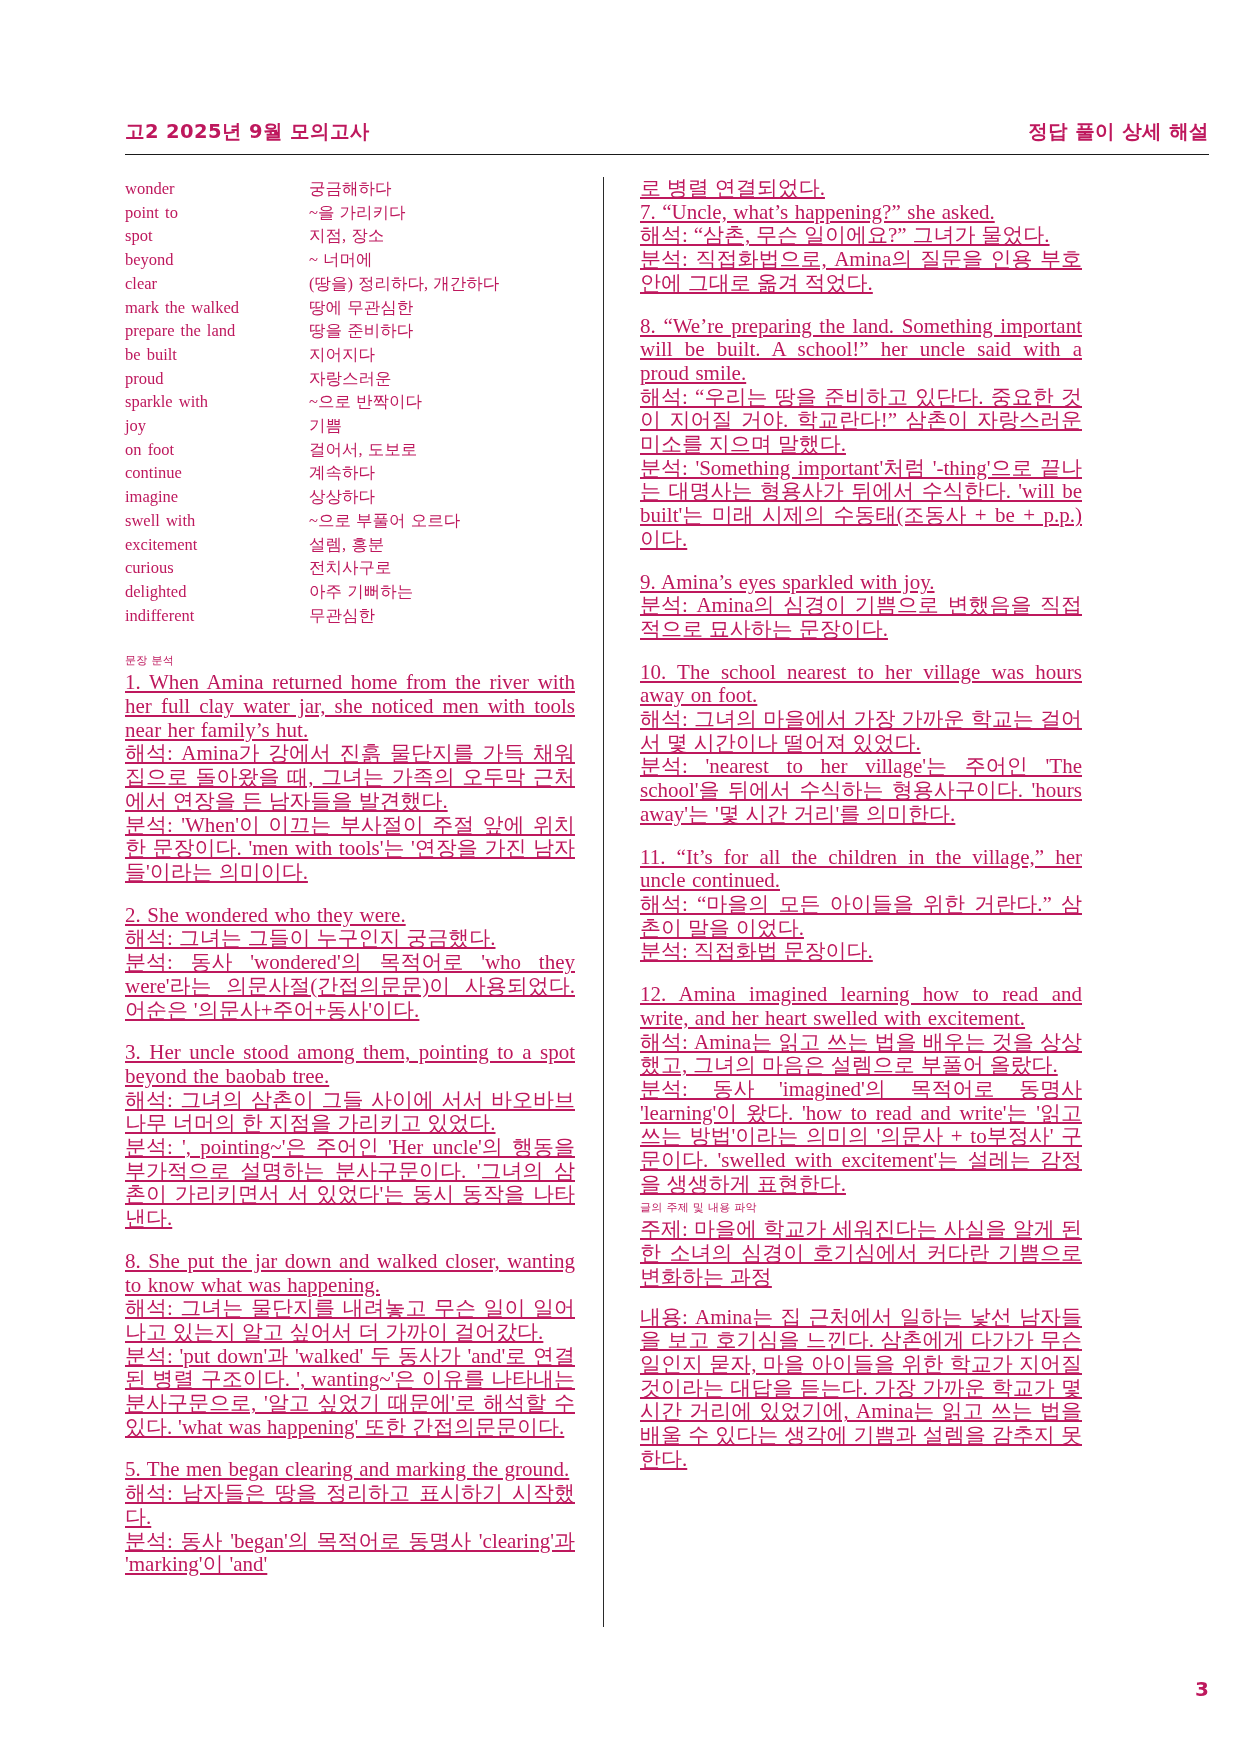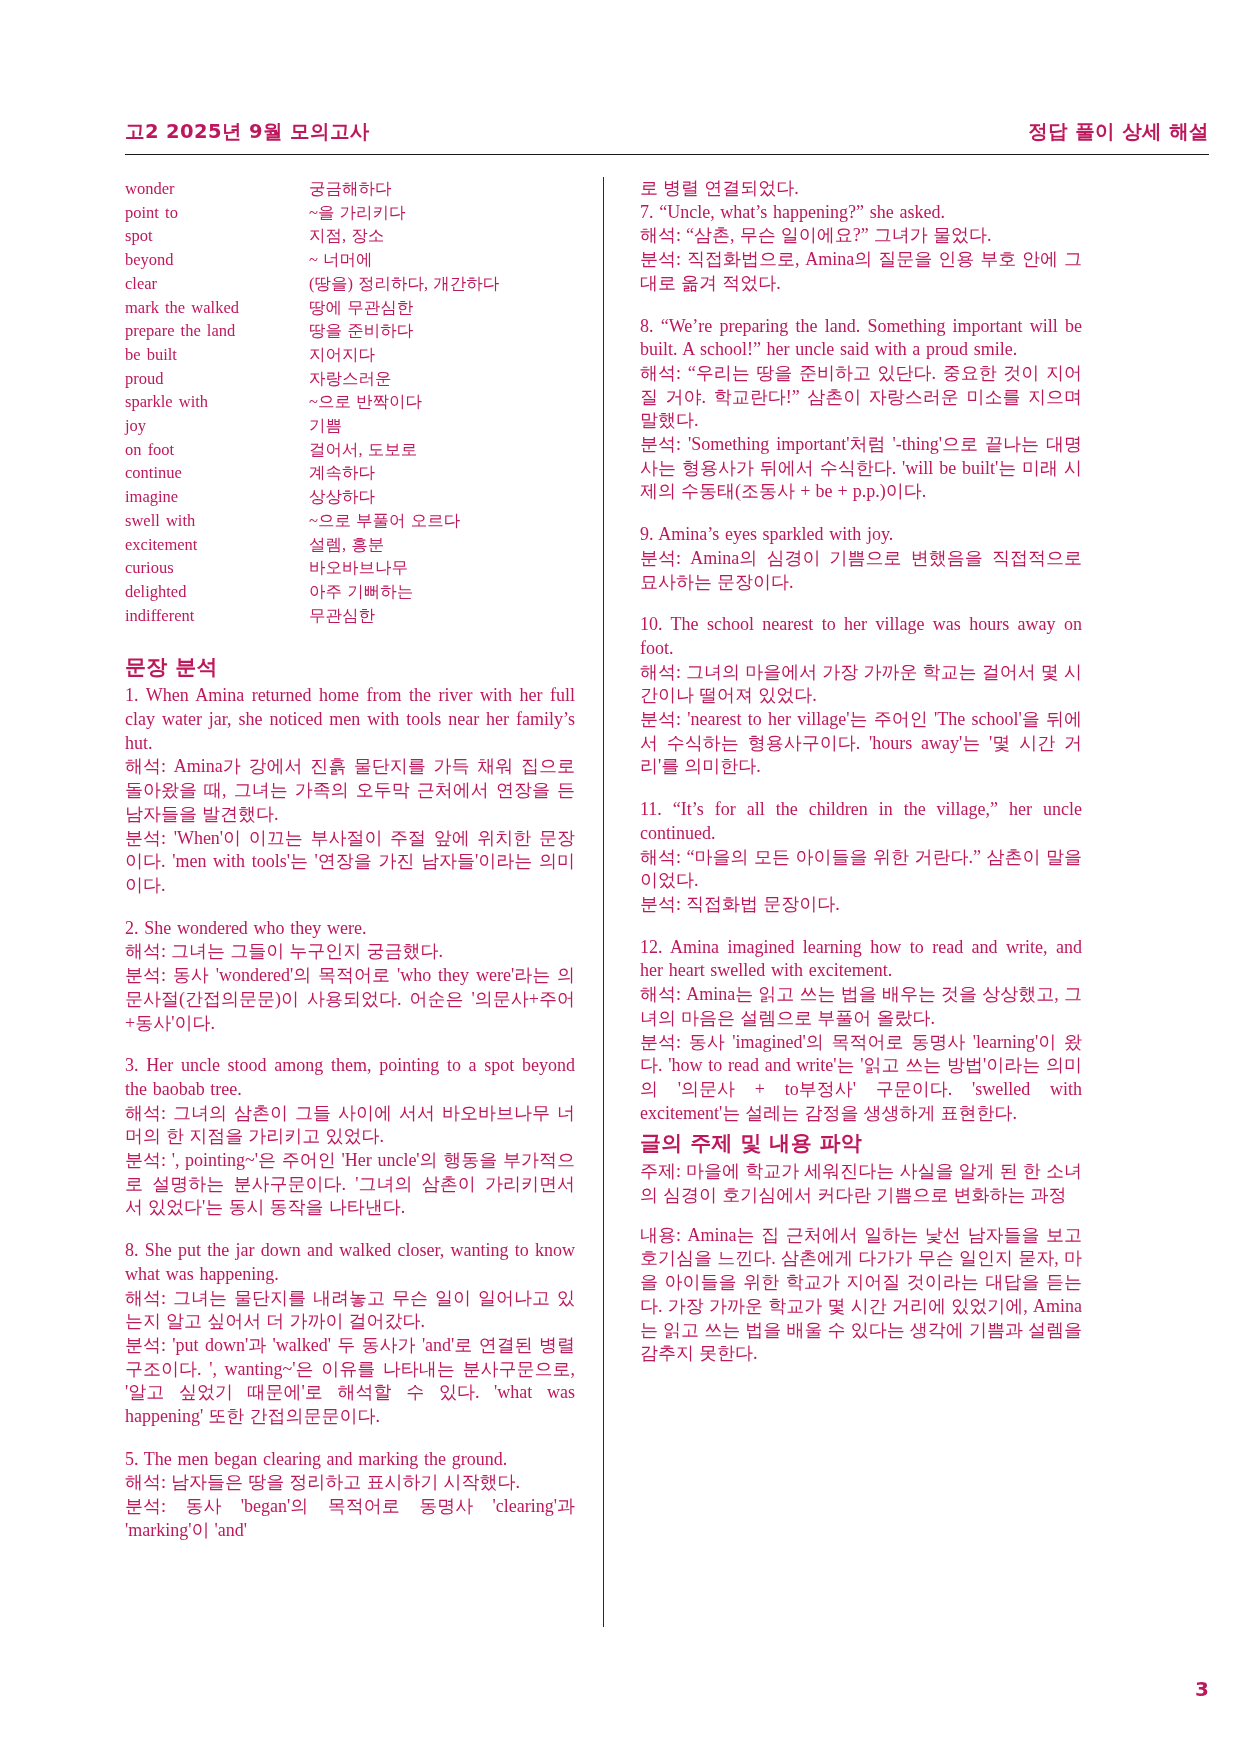--- a/index.html
+++ b/index.html
@@ -64,35 +64,36 @@
     flex: none;
     word-spacing: 2px;
   }
   .vocab-mean {
     flex: 1;
     word-spacing: 1px;
   }
   
   .section-title {
     font-family: "DejaVu Sans", "Liberation Sans", sans-serif;
-    font-weight: bold;
-    font-size: 21px;
+    font-weight: normal;
+    font-size: 11px;
     letter-spacing: 0.3px;
     margin: 4px 0 3px 0;
   }
   
   .block { margin-bottom: 19px; }
   .block:last-child { margin-bottom: 0; }
   .line {
-    font-size: 18px;
+    font-size: 21px;
     line-height: 23.7px;
     text-align: justify;
     text-justify: inter-word;
     margin: 0;
     word-spacing: 0.6px;
+    text-decoration: underline;
   }
   .line.en { word-spacing: 1.2px; }
   .topic-block { margin-bottom: 16px; }
   
   .footer {
     position: absolute;
     right: 78px;
     bottom: 52px;
     font-family: "DejaVu Sans", "Liberation Sans", sans-serif;
     font-weight: bold;
@@ -173,21 +174,21 @@
           <div class="vocab-row">
             <span class="vocab-term">swell with</span>
             <span class="vocab-mean">~으로 부풀어 오르다</span>
           </div>
           <div class="vocab-row">
             <span class="vocab-term">excitement</span>
             <span class="vocab-mean">설렘, 흥분</span>
           </div>
           <div class="vocab-row">
             <span class="vocab-term">curious</span>
-            <span class="vocab-mean">바오바브나무</span>
+            <span class="vocab-mean">전치사구로</span>
           </div>
           <div class="vocab-row">
             <span class="vocab-term">delighted</span>
             <span class="vocab-mean">아주 기뻐하는</span>
           </div>
           <div class="vocab-row">
             <span class="vocab-term">indifferent</span>
             <span class="vocab-mean">무관심한</span>
           </div>
         </div>

